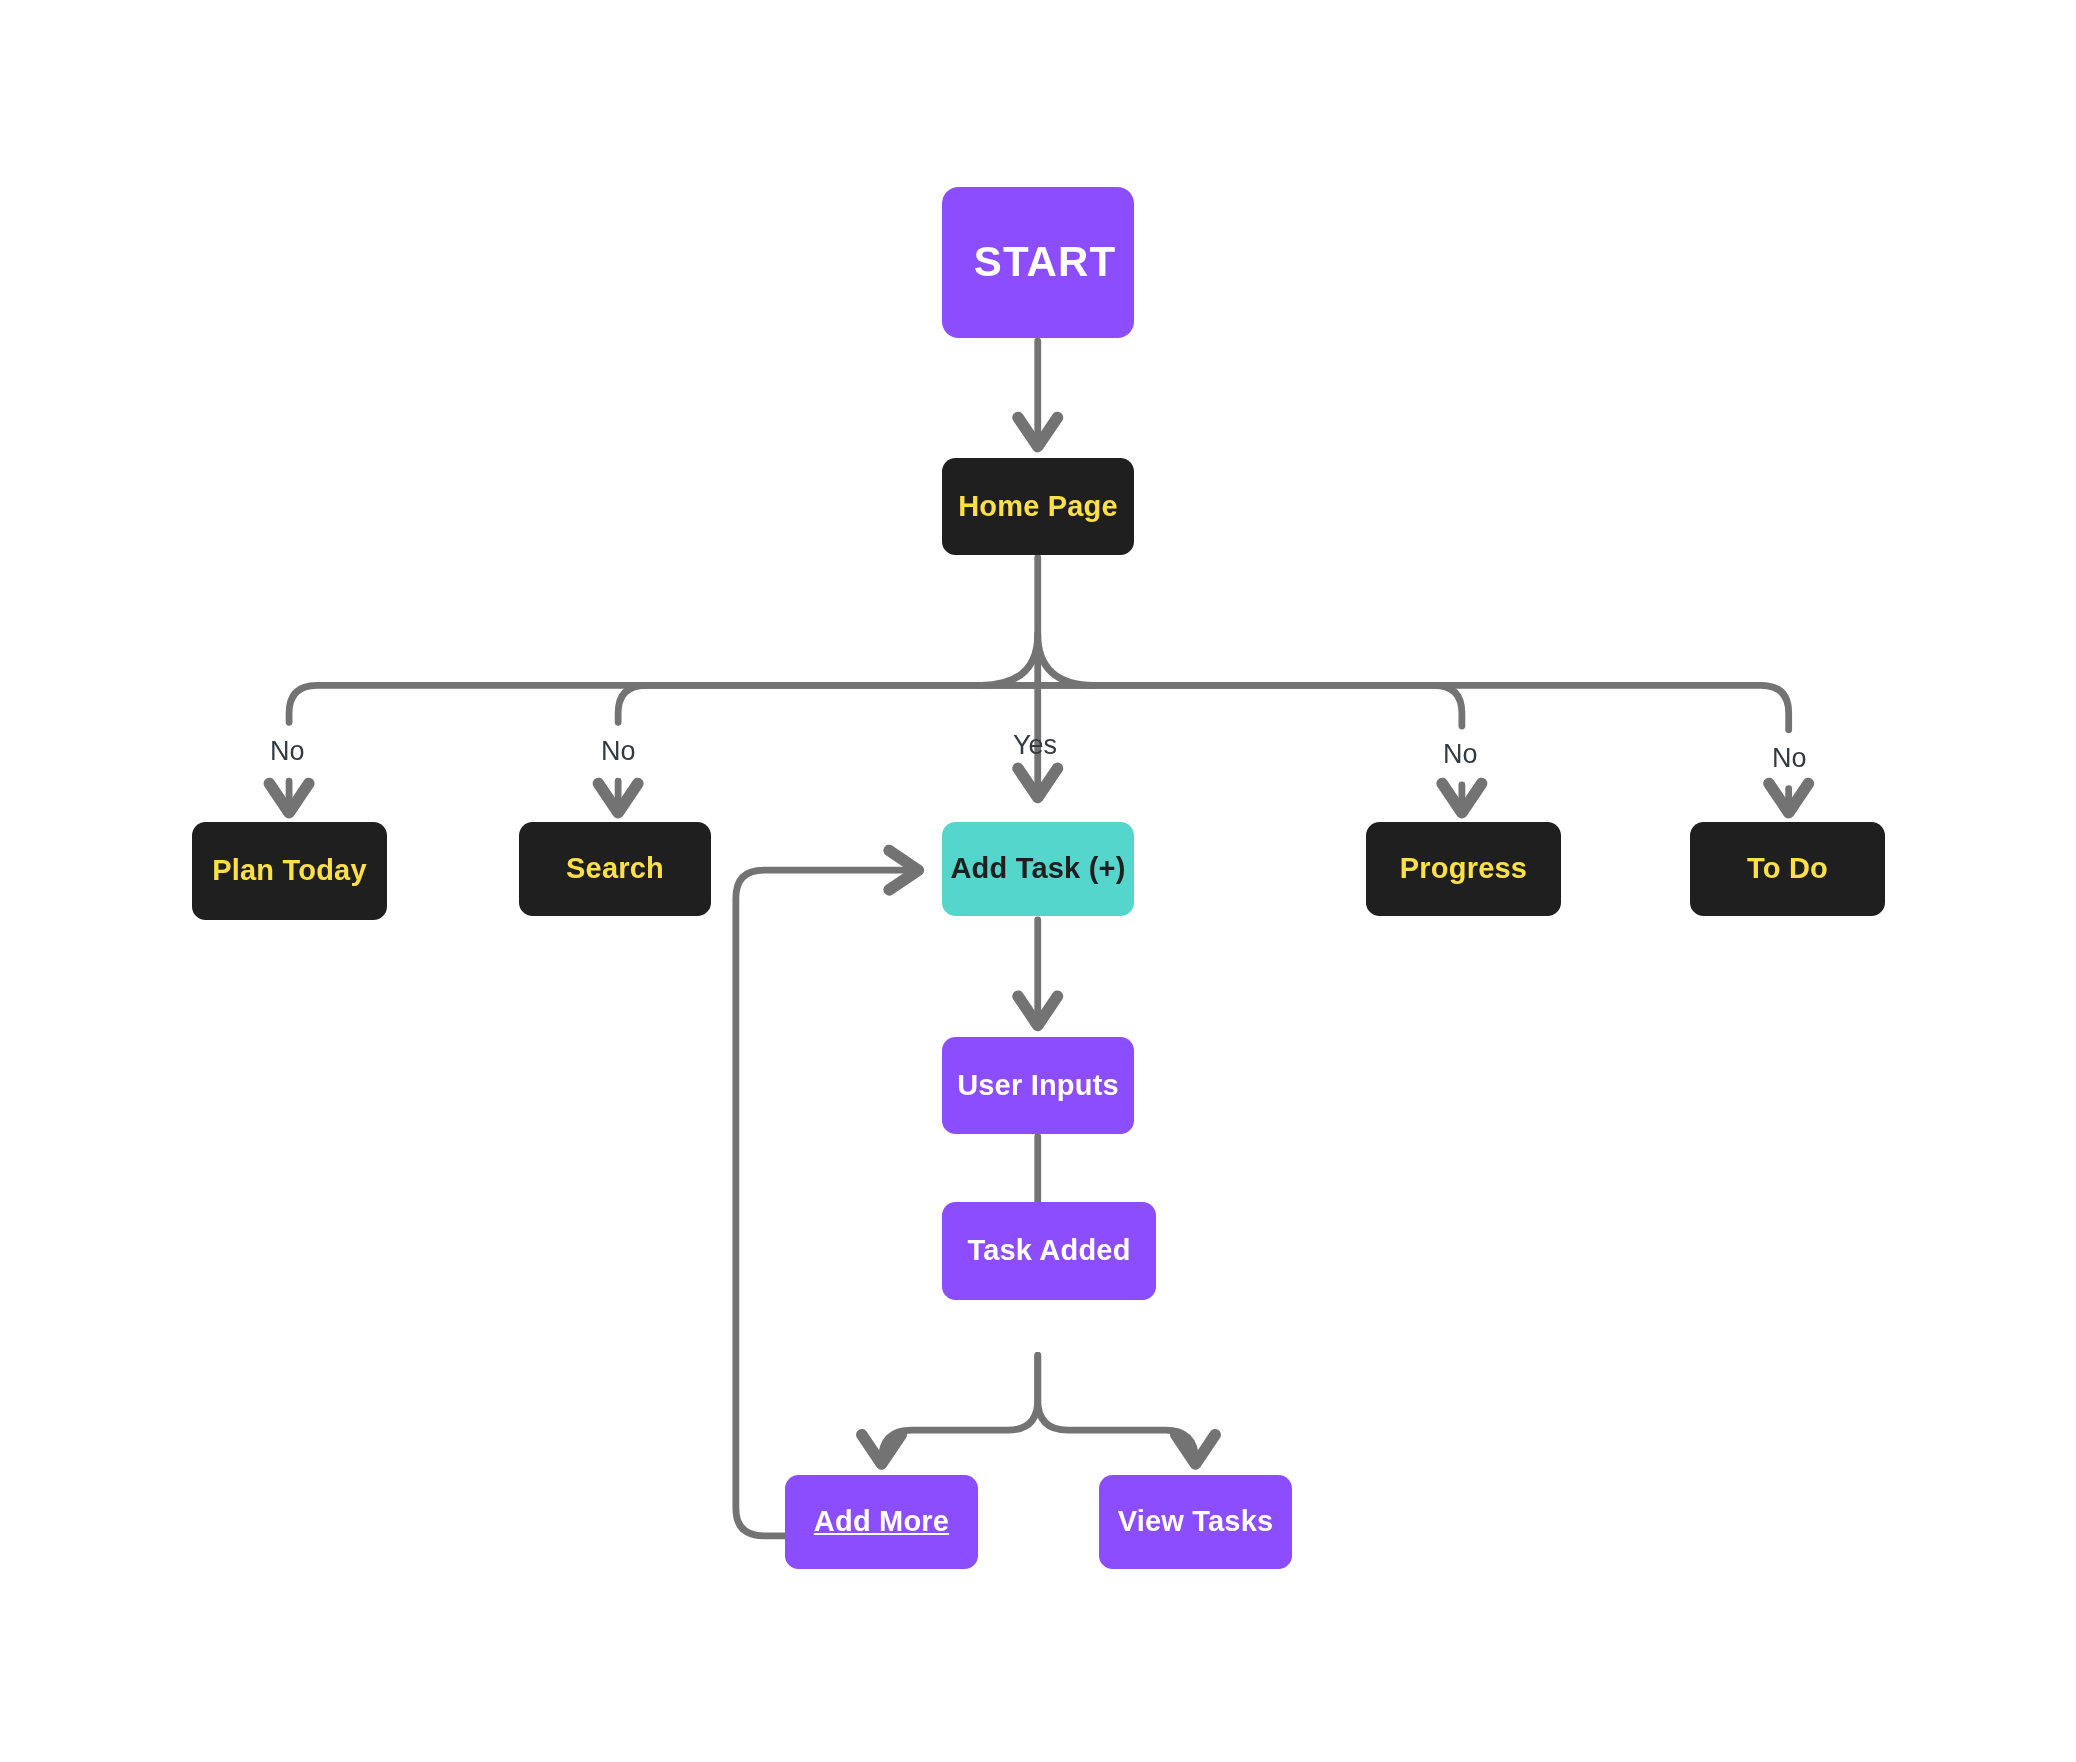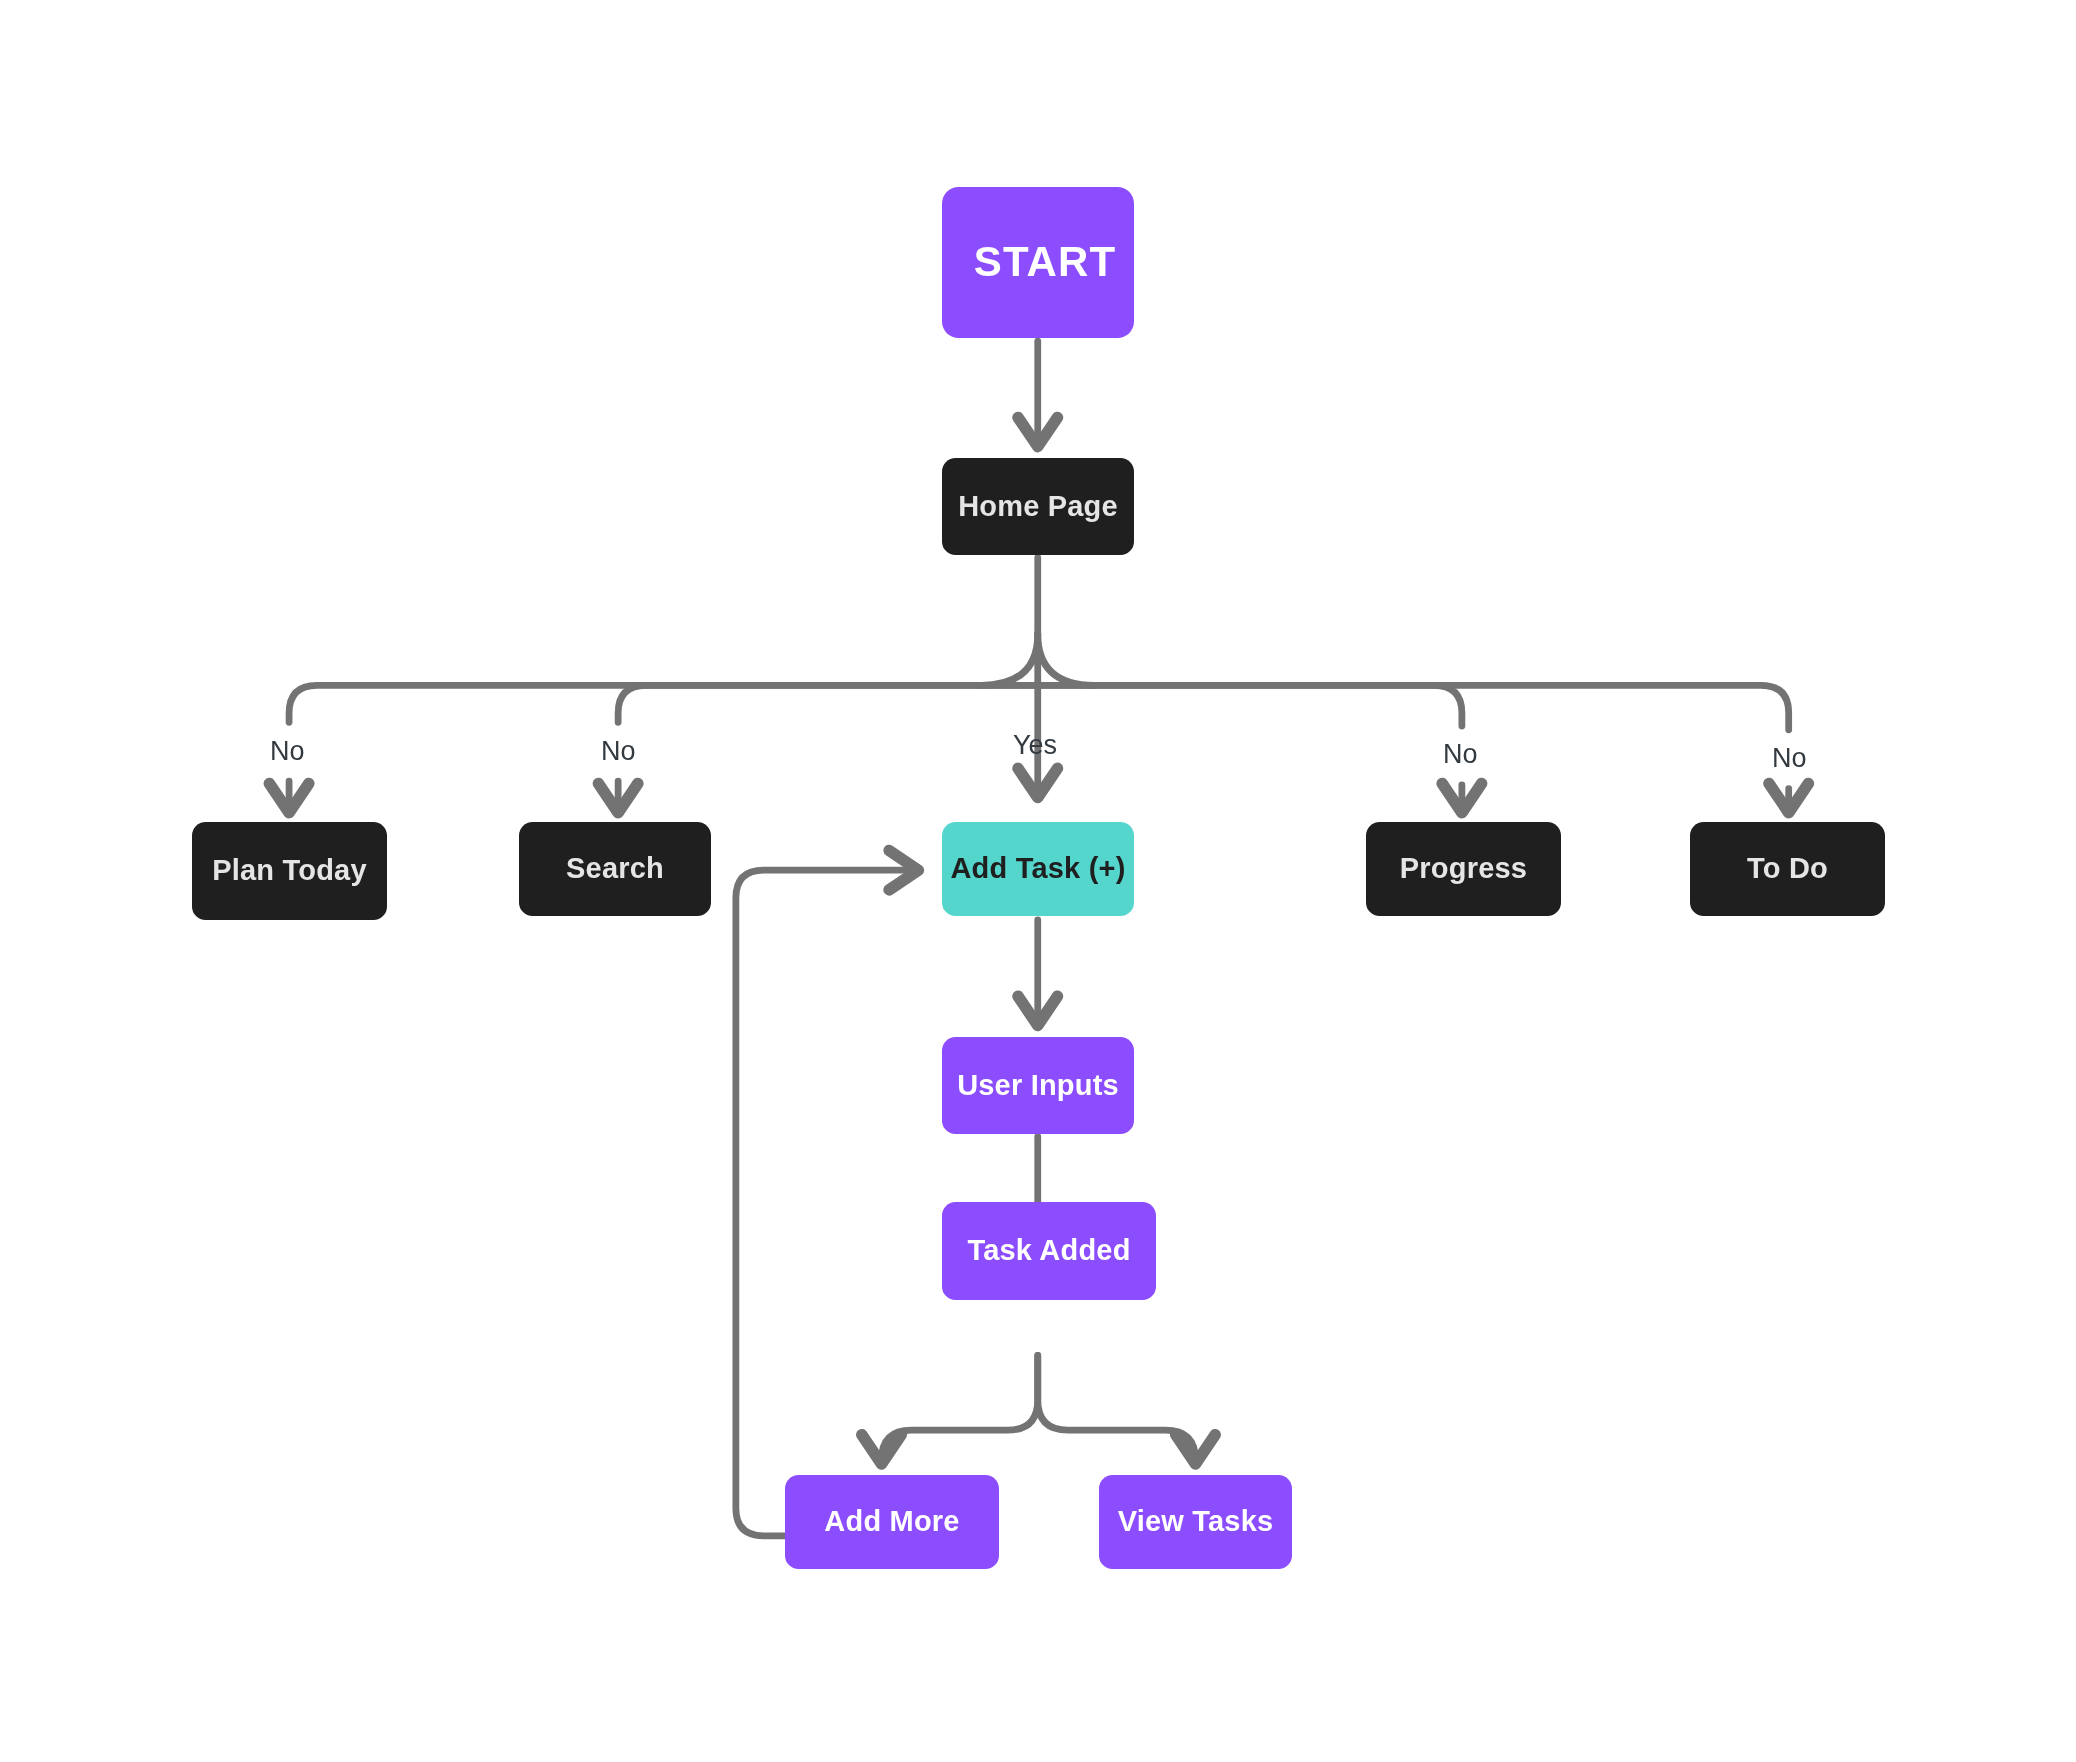--- a/index.html
+++ b/index.html
@@ -30,21 +30,21 @@
     align-items: center;
     justify-content: center;
     box-sizing: border-box;
     border-radius: 13.6px;
     text-align: center;
     line-height: 1.15;
     z-index: 2;
   }
   .node-dark {
     background: #1F1F1F;
-    color: #e5e5e5;
+    color: #fde047;
     font-size: 29px;
     font-weight: bold;
     letter-spacing: 0.2px;
   }
   .node-purple {
     background: #8B4DFE;
     color: #ffffff;
     font-size: 29px;
     font-weight: bold;
     letter-spacing: 0.2px;
@@ -145,21 +145,21 @@
   </div>
 
   <div class="node node-purple" style="left:942px; top:1037px; width:192px; height:97px;">
     <span>User Inputs</span>
   </div>
 
   <div class="node node-purple" style="left:942px; top:1202px; width:214px; height:98px;">
     <span>Task Added</span>
   </div>
 
-  <div class="node node-purple" style="left:785px; top:1475px; width:214px; height:94px;">
+  <div class="node node-purple" style="left:785px; top:1475px; width:193px; height:94px;text-decoration:underline;">
     <span>Add More</span>
   </div>
 
   <div class="node node-purple" style="left:1099px; top:1475px; width:193px; height:94px;">
     <span>View Tasks</span>
   </div>
 
   <div class="edge-label" style="left:270px; top:736px;">No</div>
 
   <div class="edge-label" style="left:601px; top:736px;">No</div>

